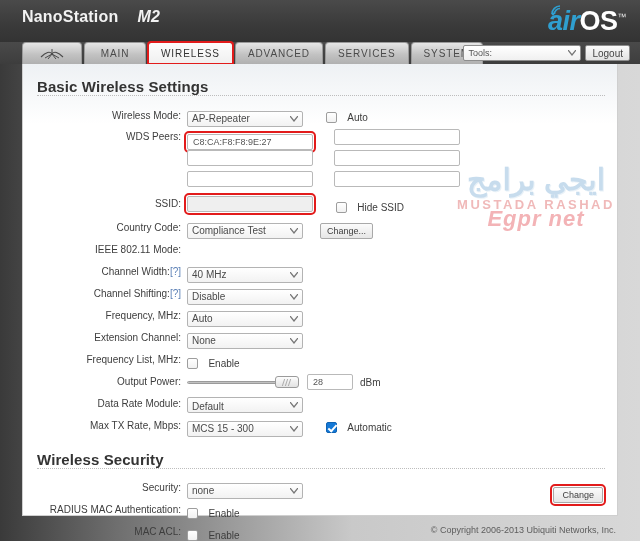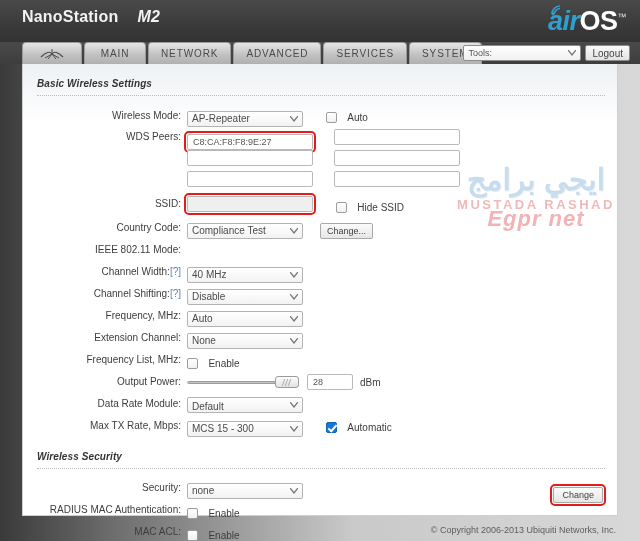--- a/index.html
+++ b/index.html
@@ -77,23 +77,22 @@
   }
 
   
   .page {
     position: absolute; left: 22px; top: 64px; width: 596px; height: 452px;
     background: linear-gradient(180deg,#eef1f4 0%,#ffffff 60px,#ffffff 100%);
     border-left: 1px solid #cfcfcf; border-right: 1px solid #cfcfcf;
     border-bottom: 1px solid #cfcfcf;
   }
   .section-title {
-    position: absolute; font-size: 10px; color: #333; font-weight: bold;
+    position: absolute; font-size: 15px; color: #333; font-weight: bold;
     letter-spacing: .1px;
-    font-style: italic;
   }
   .hr {
     position: absolute; height: 0; border-top: 1px dotted #bdbdbd;
   }
 
   
   .row { position: absolute; left: 0; width: 596px; height: 18px; }
   .lbl {
     position: absolute; left: 0; width: 158px; text-align: right;
     font-size: 10px; color: #3d3d3d; line-height: 18px; white-space: nowrap;
@@ -222,22 +221,22 @@
         <path d="M17 1 L17 6" stroke="#4a4a4a" stroke-width="1"></path>
         <path d="M6 9 C11 4, 15 3, 17 6 C19 3, 23 4, 28 9" fill="none" stroke="#4a4a4a" stroke-width="1.1"></path>
         <path d="M10 10 L17 6 L24 10" fill="none" stroke="#4a4a4a" stroke-width="1"></path>
         <path d="M13 11 L17 6 L21 11" fill="none" stroke="#4a4a4a" stroke-width="1"></path>
       </svg>
     </div>
 
     <div class="tab">
         <span>MAIN</span>
       </div>
-    <div class="tab">
-        <span>NETWORK</span>
+    <div class="tab active highlight">
+        <span>WIRELESS</span>
       </div>
     <div class="tab">
         <span>ADVANCED</span>
       </div>
     <div class="tab">
         <span>SERVICES</span>
       </div>
     <div class="tab">
         <span>SYSTEM</span>
       </div>

